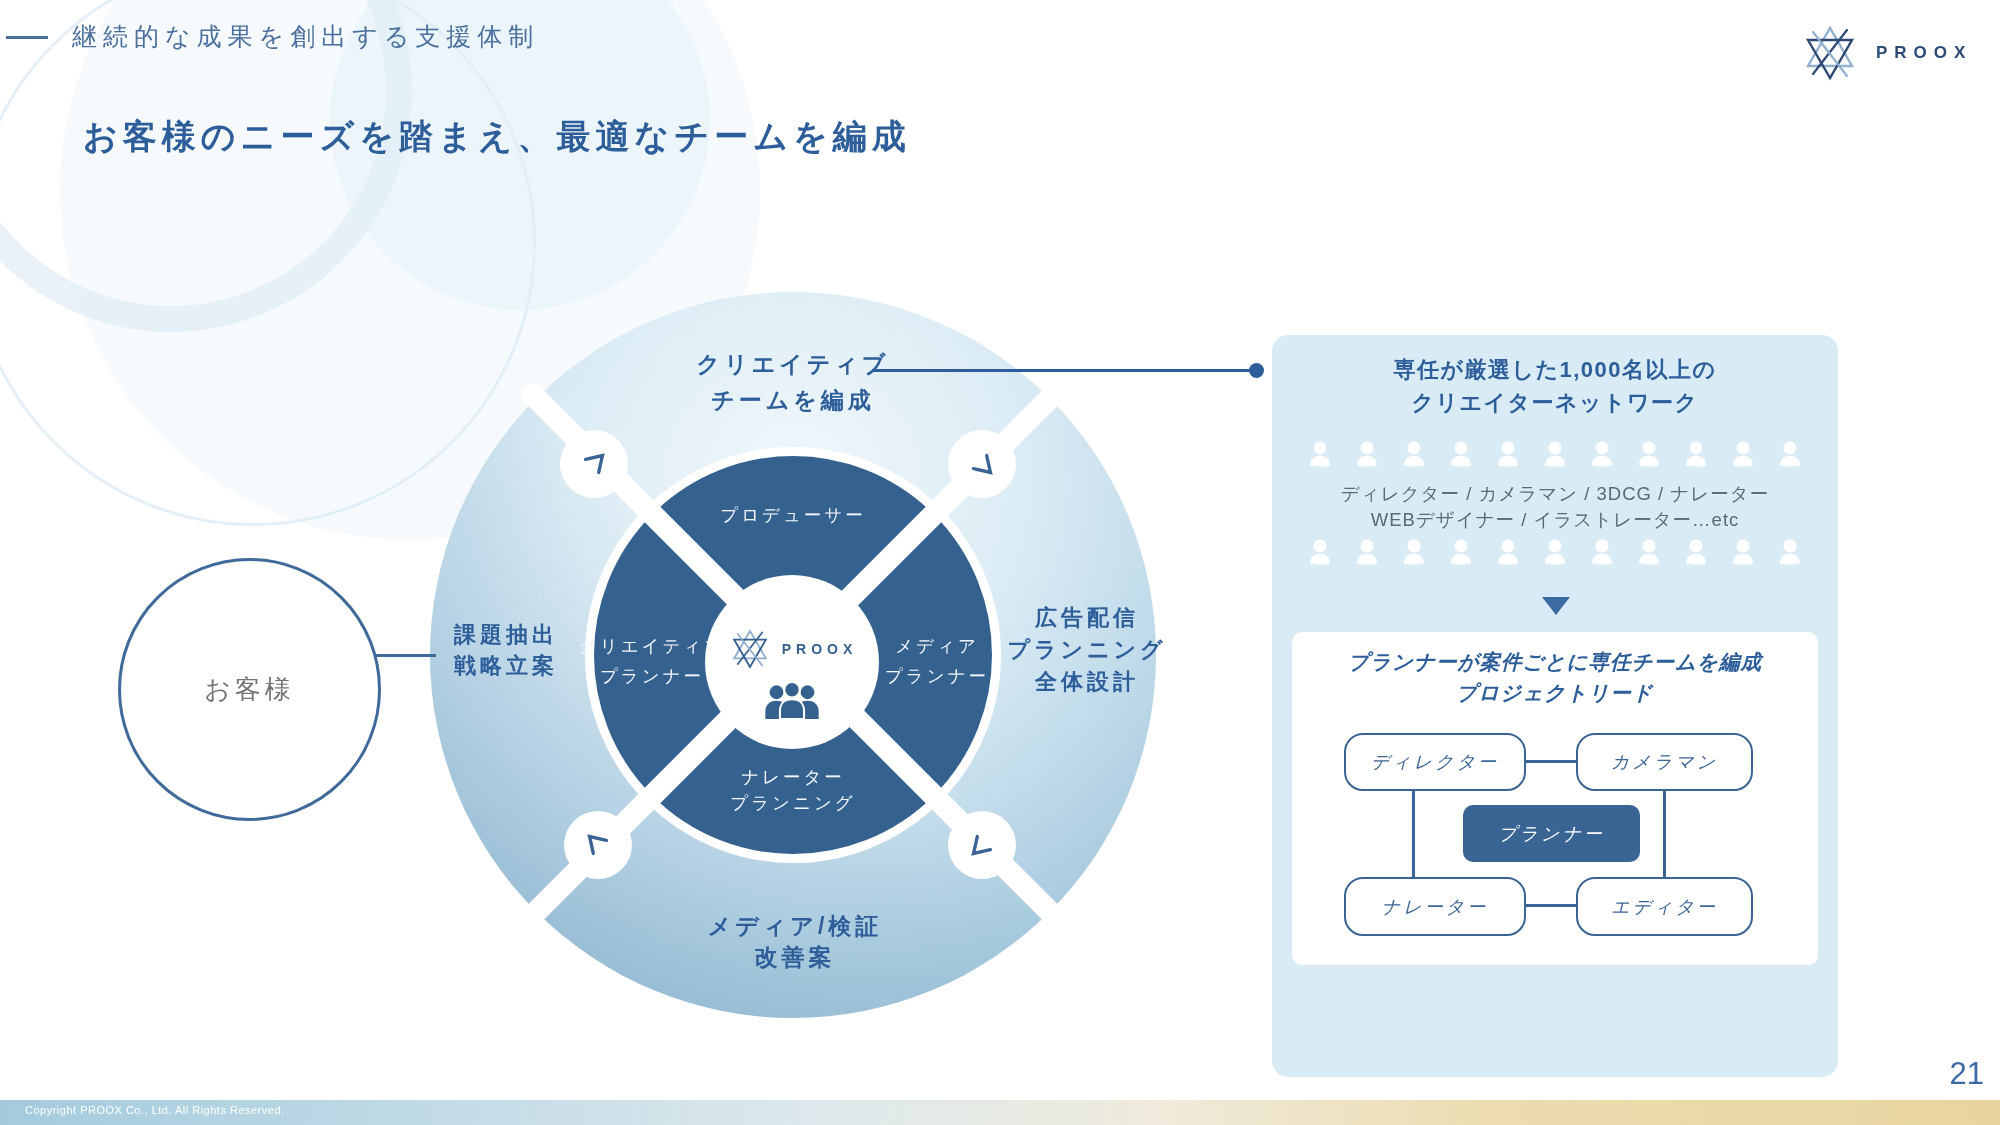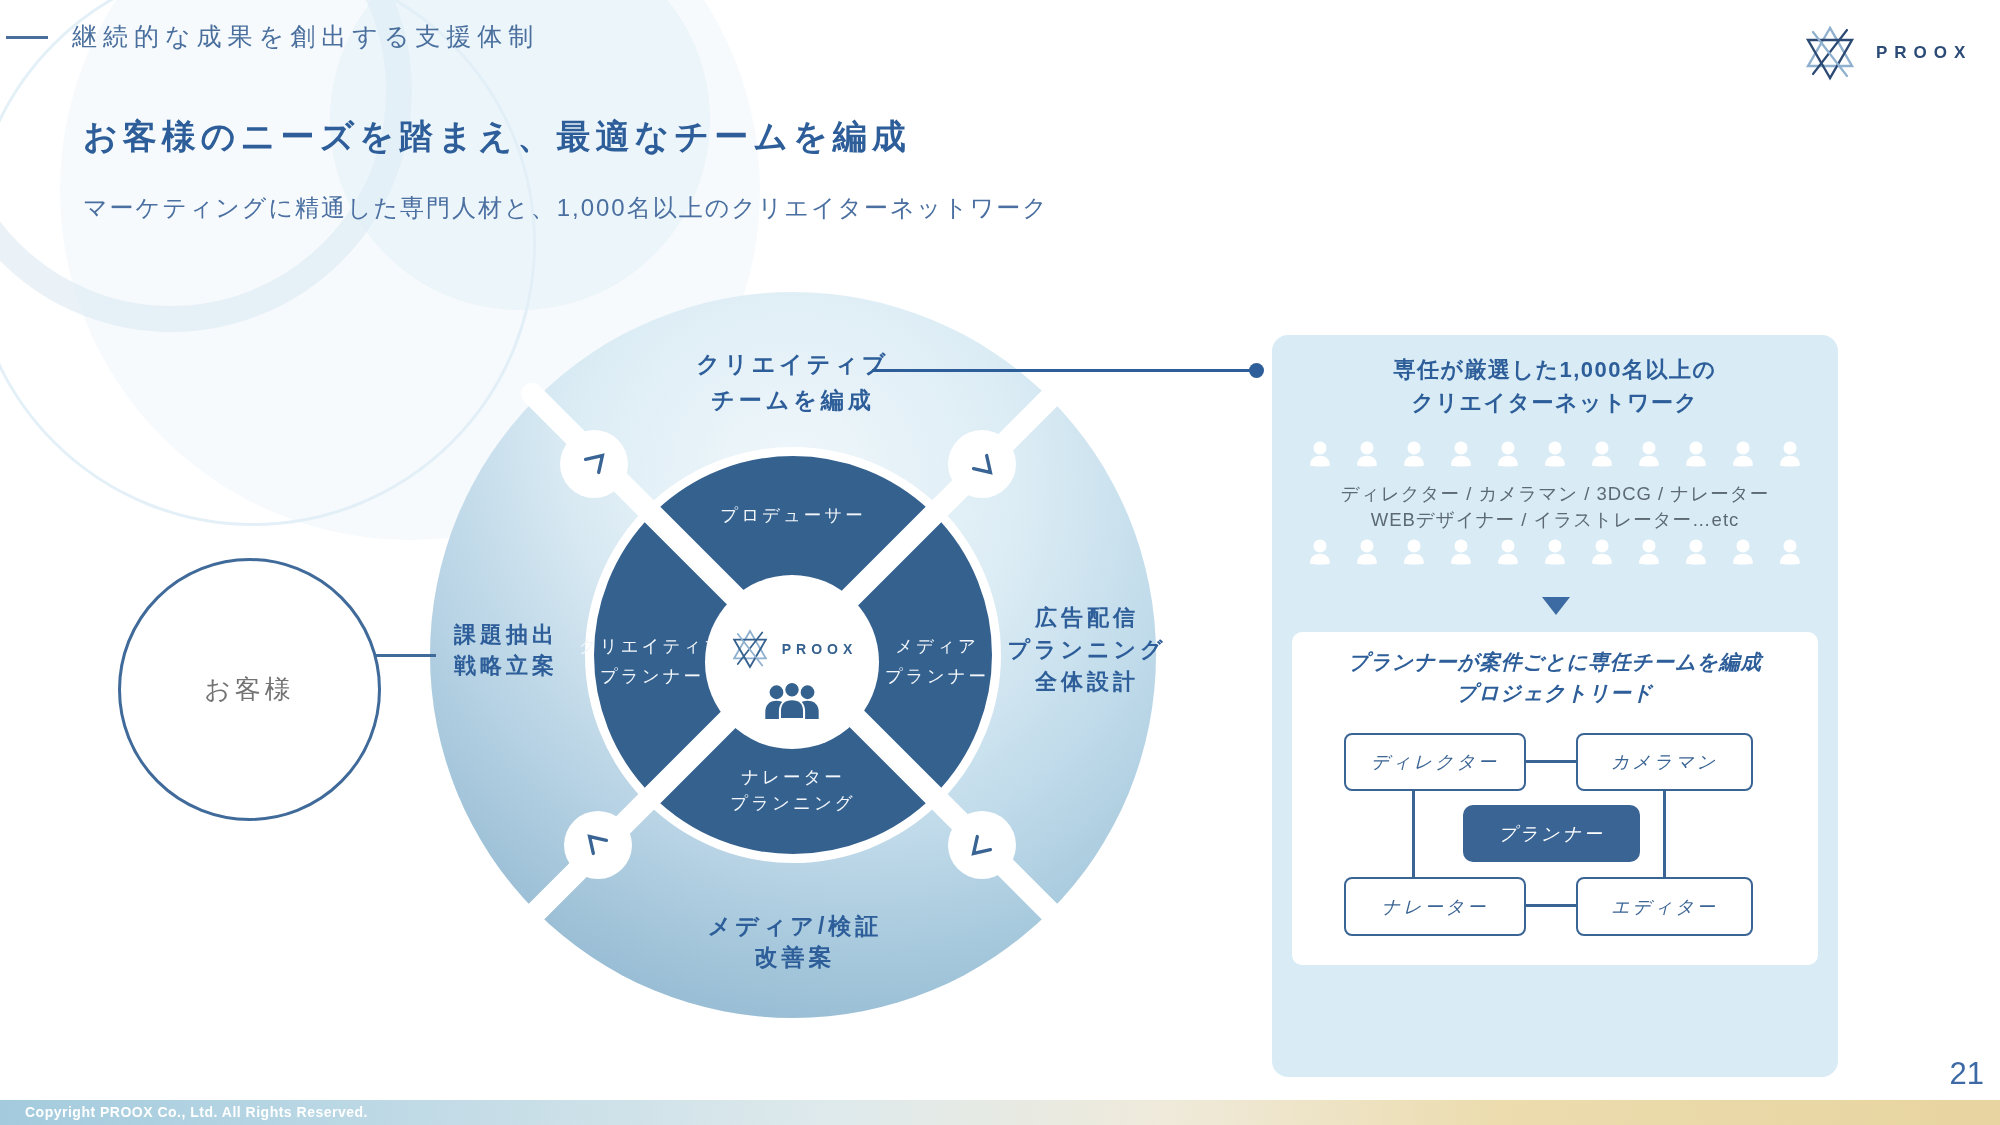--- a/index.html
+++ b/index.html
@@ -91,33 +91,33 @@
 
   .team-card { position:absolute; left:20px; top:297px; width:526px; height:333px; background:#fff; border-radius:10px;font-style:italic; }
   .card-title { position:absolute; left:0; top:14px; width:100%; text-align:center; font-size:20.5px; font-weight:bold;
     letter-spacing:1px; color:#2d5e99; line-height:31px; }
   .card-title span { display:block; }
   .org-line { position:absolute; background:#3a6494; }
   .org-h-top { left:234px; top:128px; width:50px; height:3px; }
   .org-h-bottom { left:234px; top:272px; width:50px; height:3px; }
   .org-v-left { left:120px; top:158px; width:3px; height:88px; }
   .org-v-right { left:371px; top:158px; width:3px; height:88px; }
-  .org-box { position:absolute; box-sizing:border-box; border:2.5px solid #3a6494; border-radius:8px; background:#fff;
+  .org-box { position:absolute; box-sizing:border-box; border:2.5px solid #3a6494; border-radius:19px; background:#fff;
     display:flex; align-items:center; justify-content:center; font-size:18px; letter-spacing:3px; color:#3a6494; }
   .box-tl { left:52px; top:101px; width:182px; height:58px; }
   .box-tr { left:284px; top:101px; width:177px; height:58px; }
   .box-center { left:171px; top:173px; width:177px; height:57px; background:#3a6494; color:#fff; border:none; border-radius:10px; }
   .box-bl { left:52px; top:245px; width:182px; height:59px; }
   .box-br { left:284px; top:245px; width:177px; height:59px; }
 
   
   .page-number { position:absolute; right:16px; top:1056px; font-size:31px; color:#3d6aa5; z-index:2; }
   .footer-bar { position:absolute; left:0; bottom:0; width:100%; height:25px; z-index:3;
     background:linear-gradient(90deg,#a3cbdd 0%,#bcd8e5 18%,#dfeaec 42%,#efeadb 58%,#ecdcae 75%,#e7d4a0 100%); }
-  .copyright { position:absolute; left:25px; top:4px; font-size:14px; letter-spacing:.5px; color:#ffffff;font-weight:bold; }
+  .copyright { position:absolute; left:25px; top:4px; font-size:11px; letter-spacing:.5px; color:#ffffff; }
 </style>
 </head>
 <body>
 
 <div class="slide">
 
   <div class="decor decor-blob-2"></div>
   <div class="decor decor-ring-1"></div>
   <div class="decor decor-ring-2"></div>
   <div class="decor decor-blob-1"></div>
@@ -131,21 +131,20 @@
         <path stroke="#8fb0cf" stroke-width="2.4" d="M32 7 L10 45 H54 Z"></path>
         <path stroke="#2c4a74" stroke-width="2.4" d="M32 57 L10 19 H54 Z"></path>
         <path stroke="#2c4a74" stroke-width="2.2" d="M15 53 L49 9"></path>
         <path stroke="#8fb0cf" stroke-width="2.2" d="M15 11 L49 55"></path>
       </g>
     </svg>
     <span class="brand-text">PROOX</span>
   </div>
 
   <div class="page-title">お客様のニーズを踏まえ、最適なチームを編成</div>
-  <div class="page-subtitle">マーケティングに精通した専門人材と、1,000名以上のクリエイターネットワーク</div>
 
   <div class="customer-circle">
     <span>お客様</span>
   </div>
   <div class="customer-connector"></div>
 
   <div class="outer-disc"></div>
   <div class="inner-circle"></div>
   <div class="ring-divider d1"></div>
   <div class="ring-divider d2"></div>

